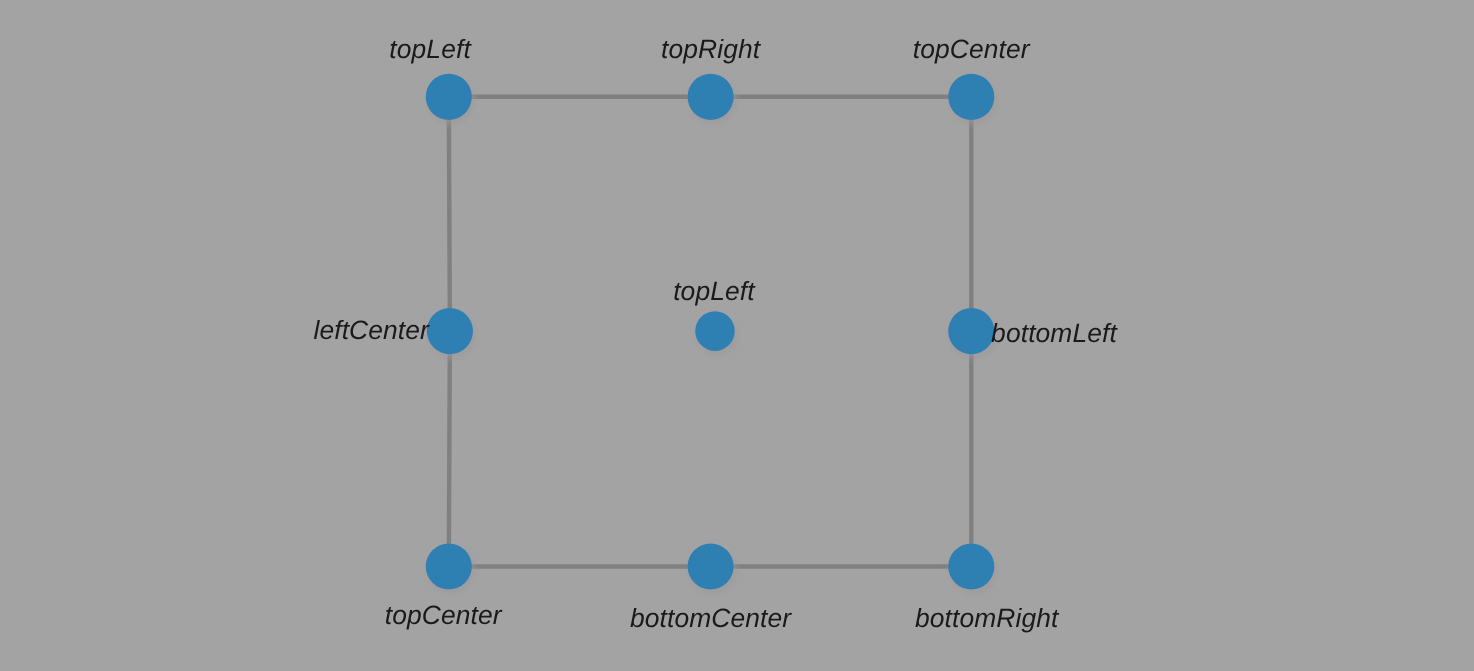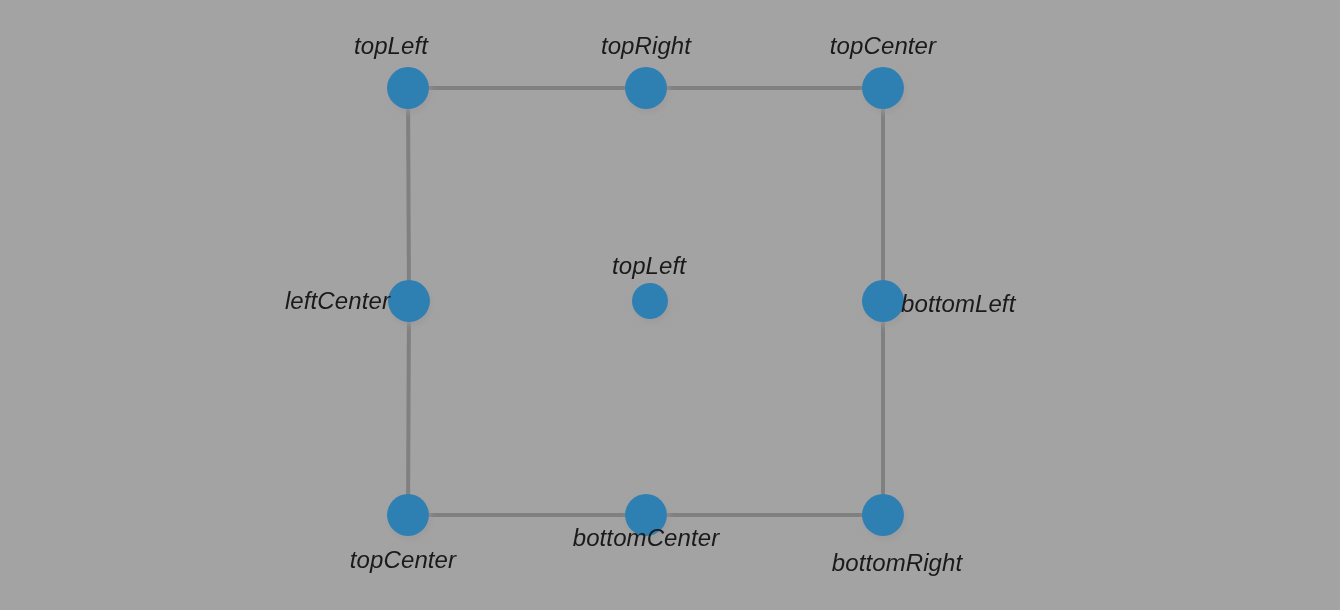--- a/index.html
+++ b/index.html
@@ -83,17 +83,17 @@
   </svg>
 
   <div id="labels-layer">
       <div class="node-label anchor-center" style="left: 391px; top: 58px;">topLeft</div>
       <div class="node-label anchor-center" style="left: 646px; top: 58px;">topRight</div>
       <div class="node-label anchor-center" style="left: 883px; top: 58px;">topCenter</div>
       <div class="node-label anchor-right" style="left: 390px; top: 301px;">leftCenter</div>
       <div class="node-label anchor-center" style="left: 649px; top: 278px;">topLeft</div>
       <div class="node-label anchor-left" style="left: 901px; top: 304px;">bottomLeft</div>
       <div class="node-label anchor-center-below" style="left: 403px; top: 548px;">topCenter</div>
-      <div class="node-label anchor-center-below" style="left: 646px; top: 526px;">bottomCenter</div>
+      <div class="node-label anchor-center-below" style="left: 646px; top: 551px;">bottomCenter</div>
       <div class="node-label anchor-center-below" style="left: 897px; top: 551px;">bottomRight</div>
     </div>
 
 </div>
 
 </body></html>

